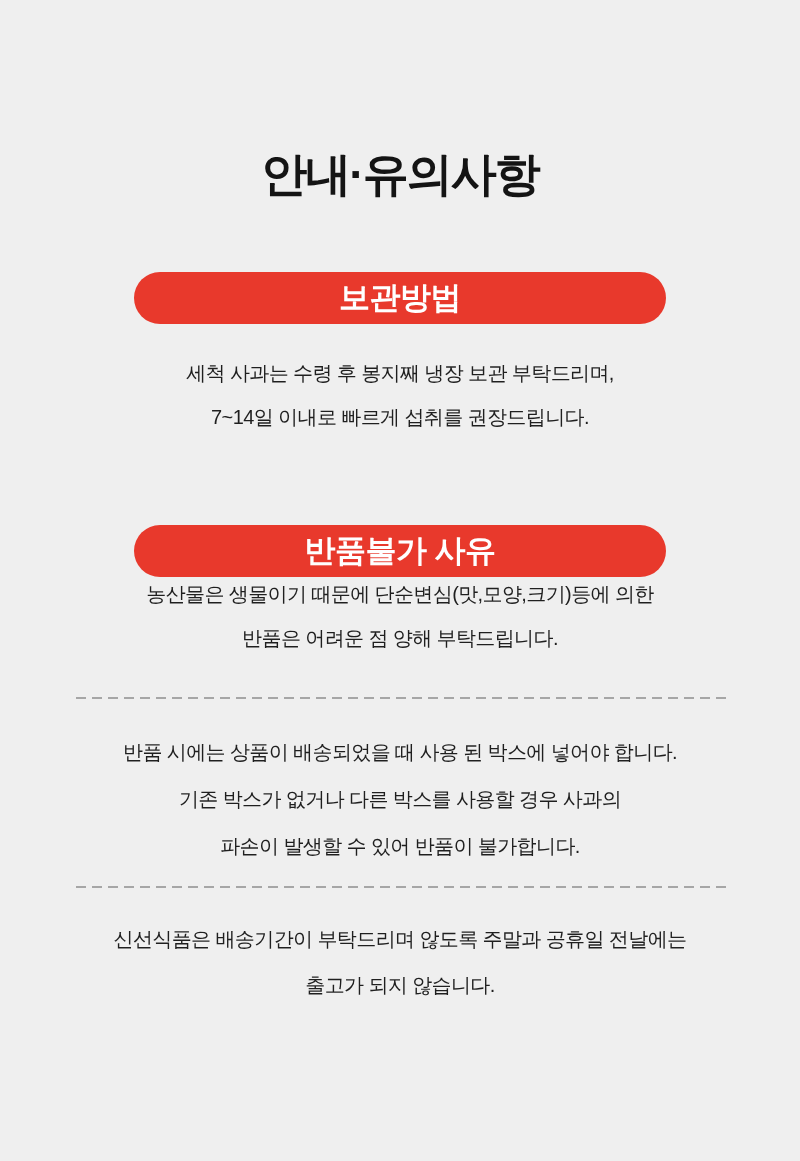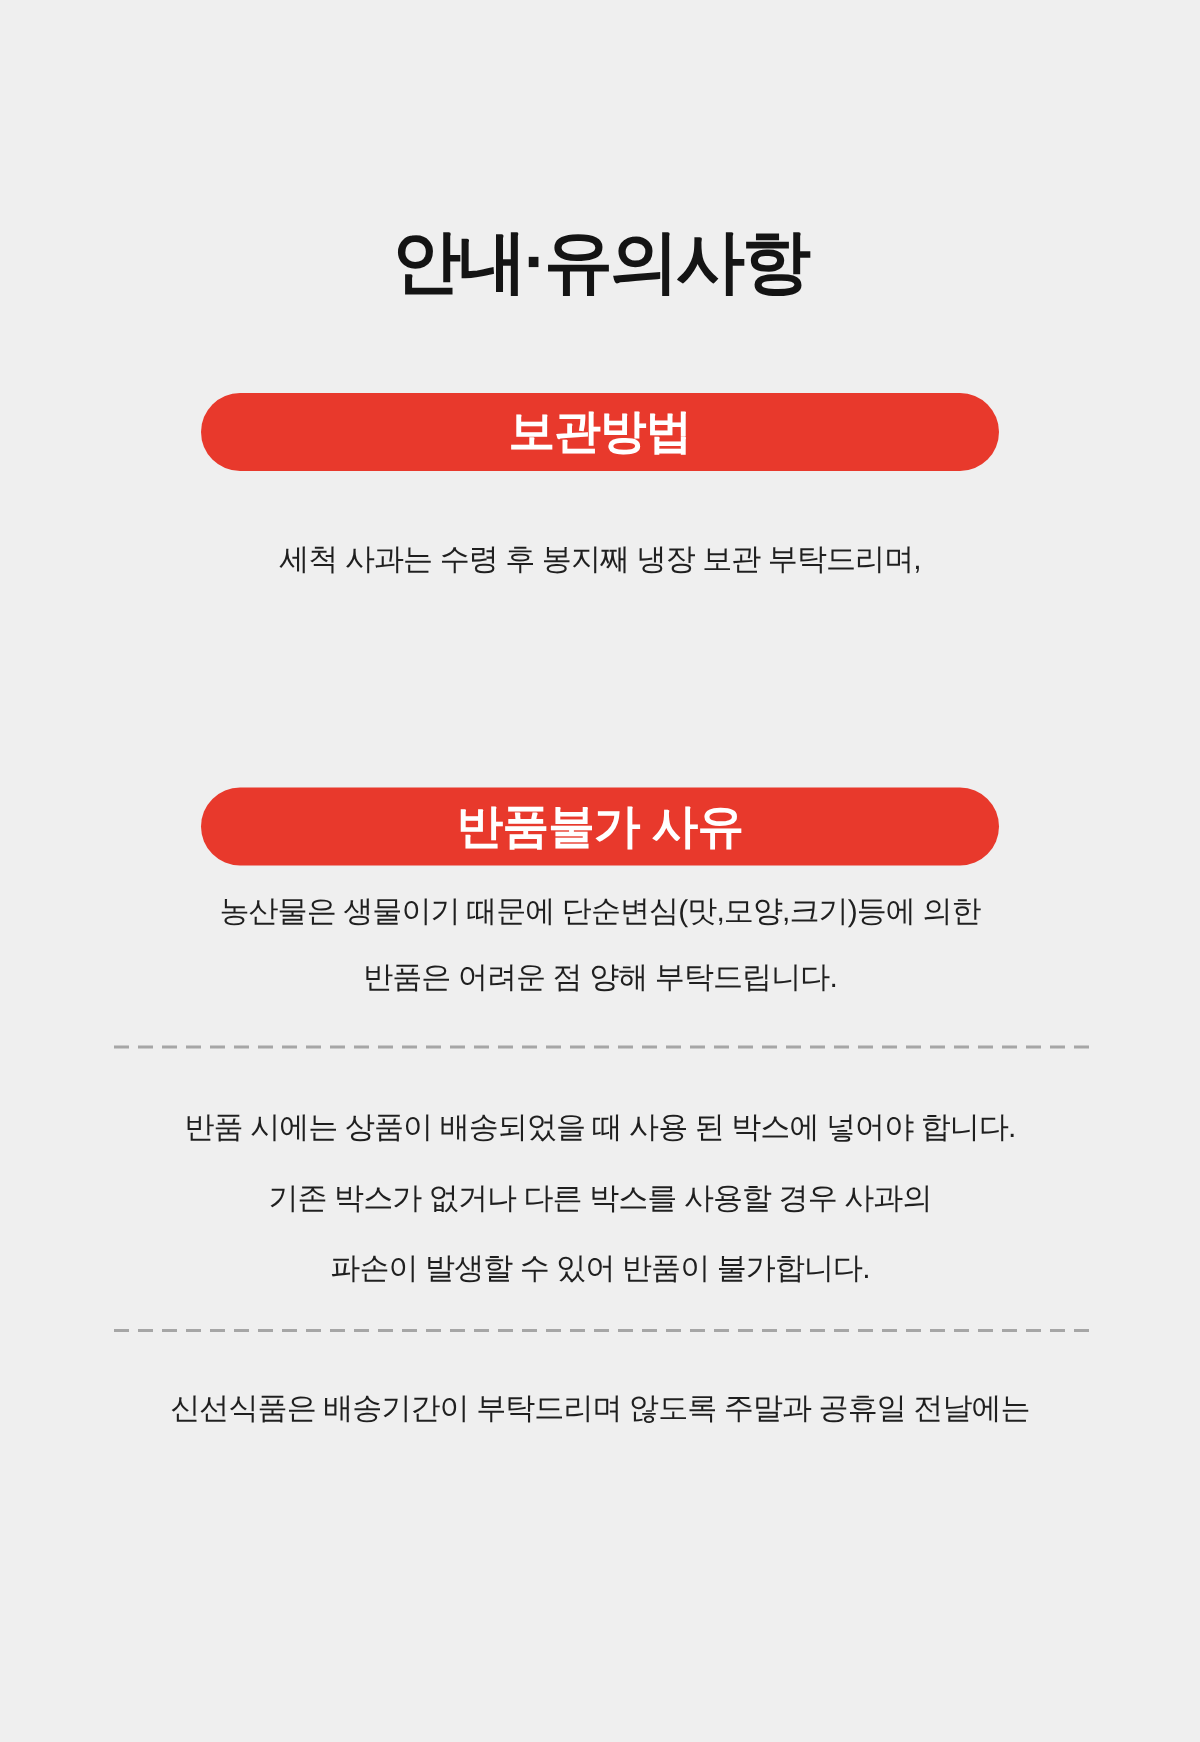--- a/index.html
+++ b/index.html
@@ -20,32 +20,32 @@
     line-height:86px;
   }
   .pill{
     position:absolute;left:134px;width:532px;height:52px;
     border-radius:28px;
     background:var(--accent,#e8392c);
     color:var(--badge-text,#ffffff);
     display:flex;align-items:center;justify-content:center;
     font-size:31px;font-weight:700;letter-spacing:-0.5px;
   }
-  .pill-storage{top:262px;}
+  .pill-storage{top:272px;}
   .pill-returns{top:525px;}
   .para{
     position:absolute;left:0;width:100%;
     text-align:center;
     font-size:20px;font-weight:400;
     color:var(--body-text,#1f1f1f);
     letter-spacing:-0.6px;
   }
   .para .line{line-height:44px;}
   .para-storage{top:351px;}
-  .para-reason{top:586px;}
+  .para-reason{top:572px;}
   .para-box{top:729px;}
   .para-box .line{line-height:47px;}
   .para-shipping{top:916px;}
   .para-shipping .line{line-height:46px;}
   .divider{
     position:absolute;left:76px;width:650px;height:2px;
     background:repeating-linear-gradient(90deg,
       var(--divider,#a6a6a6) 0 10px, transparent 10px 16px);
   }
   .divider-1{top:697px;}
@@ -56,20 +56,21 @@
 
 <div class="page">
 
   <h1 class="title">안내·유의사항</h1>
 
   <div class="pill pill-storage">
     <span>보관방법</span>
   </div>
   <div class="para para-storage">
     <div class="line">세척 사과는 수령 후 봉지째 냉장 보관 부탁드리며,</div>
+    <div class="line">7~14일 이내로 빠르게 섭취를 권장드립니다.</div>
   </div>
 
   <div class="pill pill-returns">
     <span>반품불가 사유</span>
   </div>
   <div class="para para-reason">
     <div class="line">농산물은 생물이기 때문에 단순변심(맛,모양,크기)등에 의한</div>
     <div class="line">반품은 어려운 점 양해 부탁드립니다.</div>
   </div>
 
@@ -78,15 +79,16 @@
   <div class="para para-box">
     <div class="line">반품 시에는 상품이 배송되었을 때 사용 된 박스에 넣어야 합니다.</div>
     <div class="line">기존 박스가 없거나 다른 박스를 사용할 경우 사과의</div>
     <div class="line">파손이 발생할 수 있어 반품이 불가합니다.</div>
   </div>
 
   <div class="divider divider-2"></div>
 
   <div class="para para-shipping">
     <div class="line">신선식품은 배송기간이 부탁드리며 않도록 주말과 공휴일 전날에는</div>
+    <div class="line">출고가 되지 않습니다.</div>
   </div>
 
 </div>
 
 </body></html>

